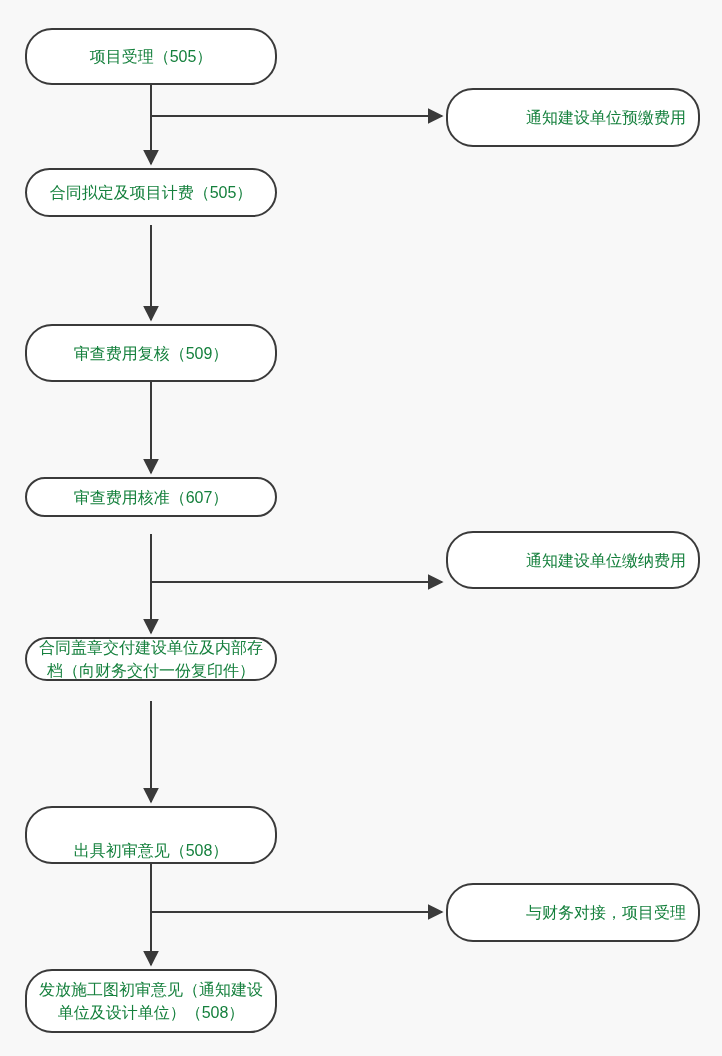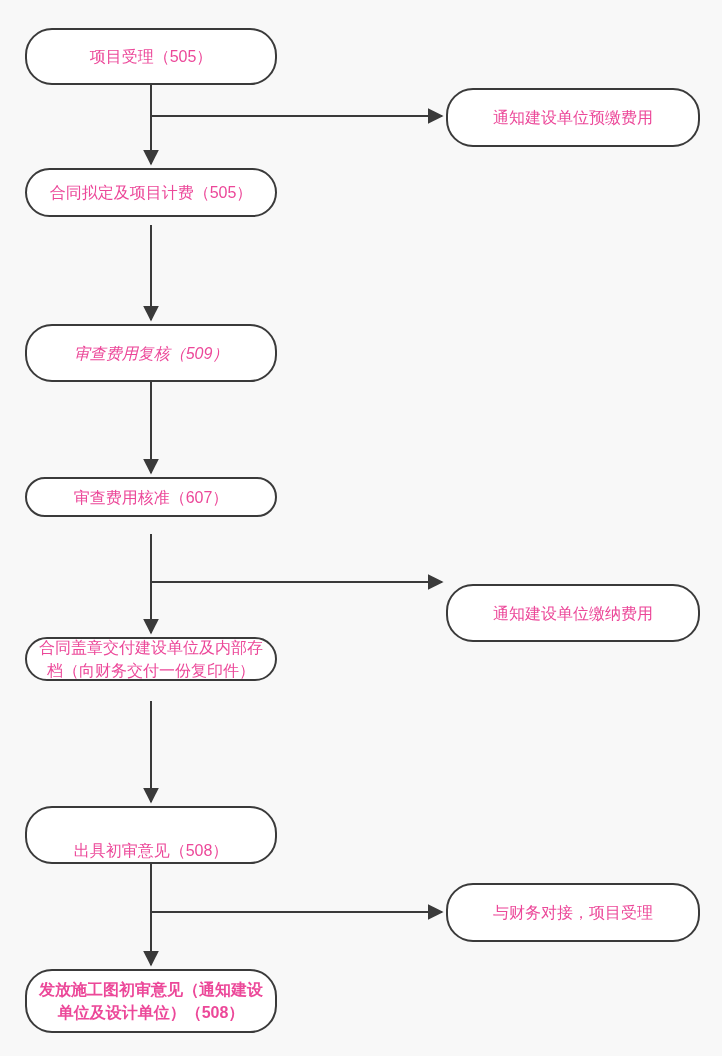--- a/index.html
+++ b/index.html
@@ -27,36 +27,36 @@
     box-sizing: border-box;
     background: #ffffff;
     border: 2px solid #3a3a3a;
     border-radius: 27px;
     display: flex;
     align-items: center;
     justify-content: center;
     text-align: center;
     font-size: 16px;
     line-height: 23px;
-    color: #ec4899;
+    color: #15803d;
     padding: 0 12px;
   }
   .main-node { left: 25px; width: 252px; }
-  .side-node { left: 446px; width: 254px; }
+  .side-node { left: 446px; width: 254px; justify-content: flex-end; }
 
   .n1 { top: 28px;  height: 57px; }
   .n2 { top: 168px; height: 49px; }
-  .n3 { top: 324px; height: 58px; font-style: italic; }
+  .n3 { top: 324px; height: 58px; }
   .n4 { top: 477px; height: 40px; }
   .n5 { top: 637px; height: 44px; }
   .n6 { top: 806px; height: 58px; align-items: flex-end; }
-  .n7 { top: 969px; height: 64px; font-weight: bold; }
+  .n7 { top: 969px; height: 64px; }
 
   .s1 { top: 88px;  height: 59px; }
-  .s2 { top: 584px; height: 58px; }
+  .s2 { top: 531px; height: 58px; }
   .s3 { top: 883px; height: 59px; }
 </style>
 </head>
 <body>
 
 <div class="canvas">
 
   <svg class="connector-layer" width="722" height="1056" viewBox="0 0 722 1056" xmlns="http://www.w3.org/2000/svg">
     <defs>
       <marker id="arrowhead" viewBox="0 0 10 10" refX="9" refY="5" markerWidth="8" markerHeight="8" orient="auto-start-reverse">

